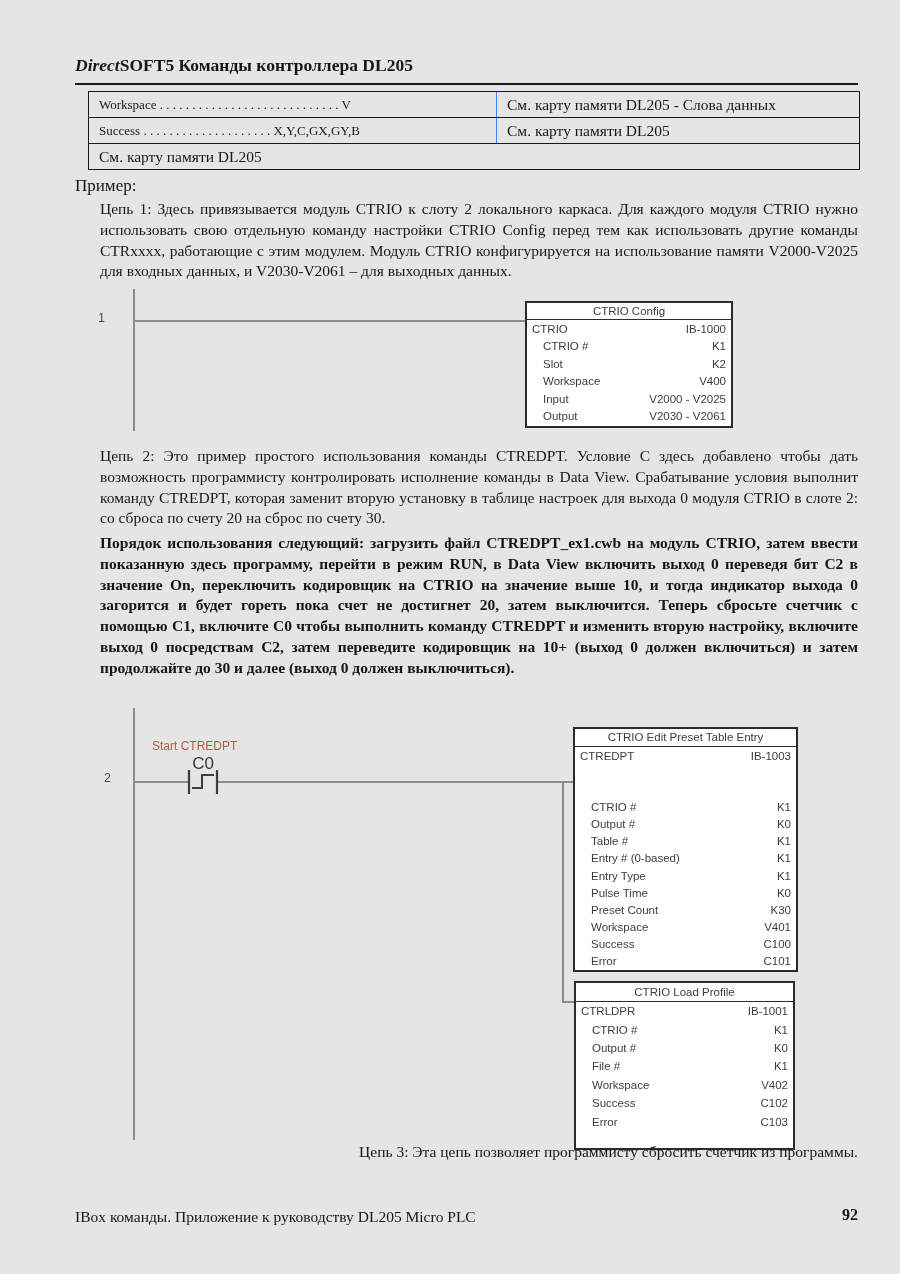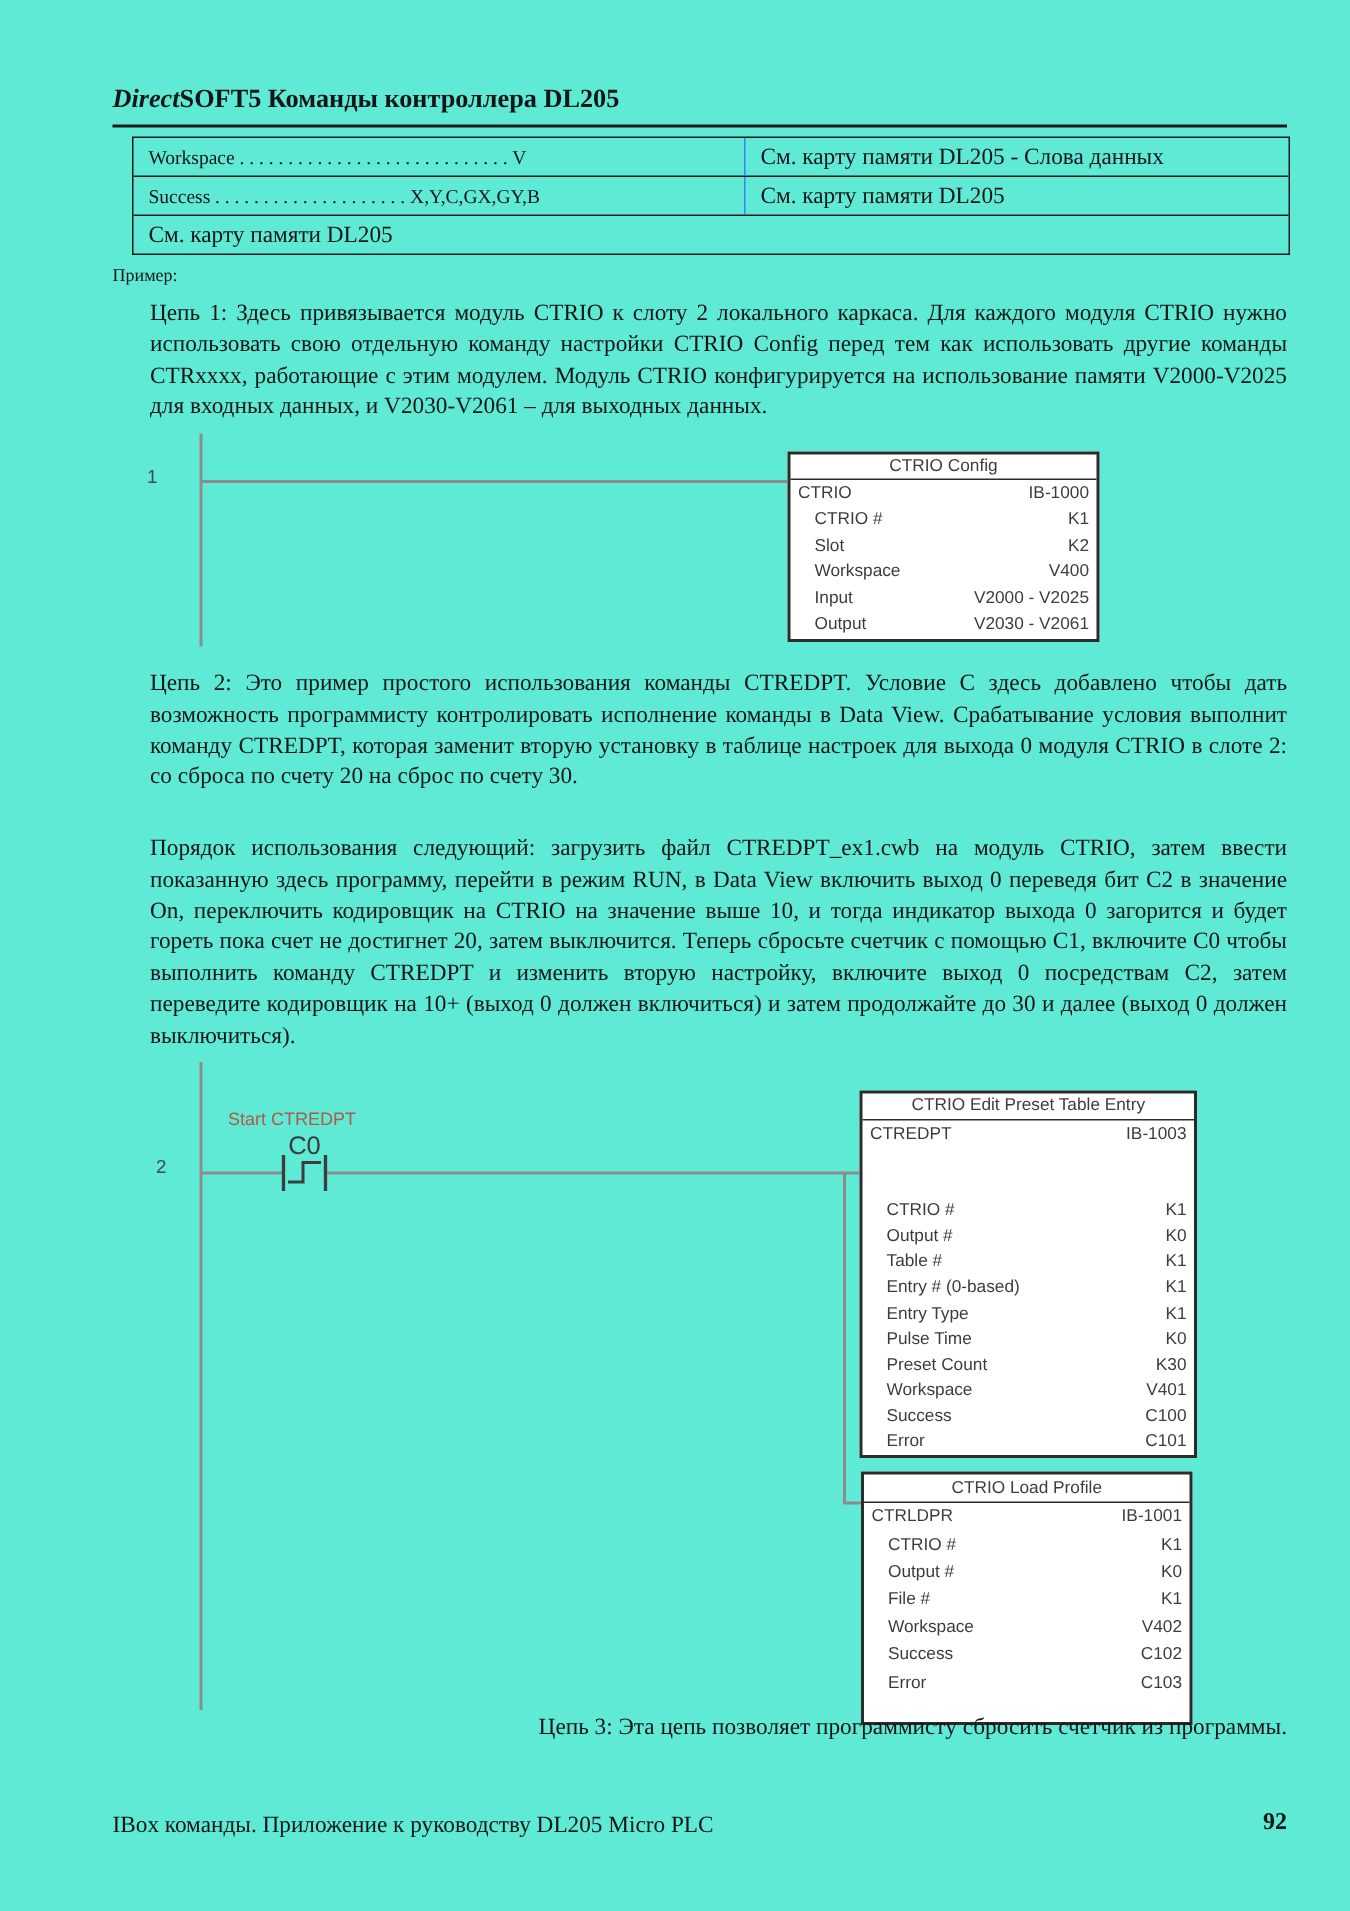--- a/index.html
+++ b/index.html
@@ -1,38 +1,38 @@
 <!DOCTYPE html>
 <html><head>
 <meta charset="utf-8">
 <style>
   html,body{margin:0;padding:0;background:#ffffff;}
-  .page{position:relative;width:900px;height:1274px;background:#5eead4;overflow:hidden;
+  .page{position:relative;width:900px;height:1274px;background:#e5e5e5;overflow:hidden;
         font-family:"Liberation Serif", serif;color:#161616;}
 
   
   .doc-header{position:absolute;left:75px;top:55px;font-size:17.5px;font-weight:bold;white-space:nowrap;}
   .doc-header .it{font-style:italic;}
   .header-rule{position:absolute;left:75px;top:83px;width:783px;height:2px;background:#1a1a1a;}
 
   
   .spec-table{position:absolute;left:88px;top:91px;width:770px;border:1.5px solid #1a1a1a;}
   .spec-row{display:flex;height:25px;border-top:1px solid #1a1a1a;}
   .spec-row:first-child{border-top:none;}
   .spec-cell-param{width:397px;border-right:1px solid #3b82f6;padding-left:10px;
                    font-size:13px;line-height:25px;white-space:nowrap;overflow:hidden;font-family:Liberation Serif, serif;}
   .spec-cell-desc{flex:1;padding-left:10px;font-size:15.5px;line-height:25px;white-space:nowrap;overflow:hidden;}
 
   
-  .example-heading{position:absolute;left:75px;top:176px;font-size:12px;}
+  .example-heading{position:absolute;left:75px;top:176px;font-size:17px;}
   .para{position:absolute;left:100px;width:758px;font-size:15.5px;line-height:20.8px;
         text-align:justify;hyphens:none;}
   .p1{top:199px;}
   .p2{top:446px;}
-  .p3{top:556px;}
+  .p3{top:533px;font-weight:bold;}
   .p4{top:666px;}
   .p5{top:1142px;text-align:right;}
 
   
   .lline{position:absolute;background:#8c8c8c;}
   .rung-num{position:absolute;font-family:"Liberation Sans", sans-serif;font-size:12.5px;color:#4a4a4a;}
   .ibox{position:absolute;background:#ffffff;border:2px solid #2b2b2b;
         font-family:"Liberation Sans", sans-serif;font-size:11.5px;color:#3d3d3d;box-sizing:border-box;}
   .ibox-title{text-align:center;border-bottom:1px solid #2b2b2b;height:16px;line-height:16px;white-space:nowrap;overflow:hidden;}
   .ibox-row{display:flex;justify-content:space-between;align-items:center;padding:0 5px;white-space:nowrap;}

